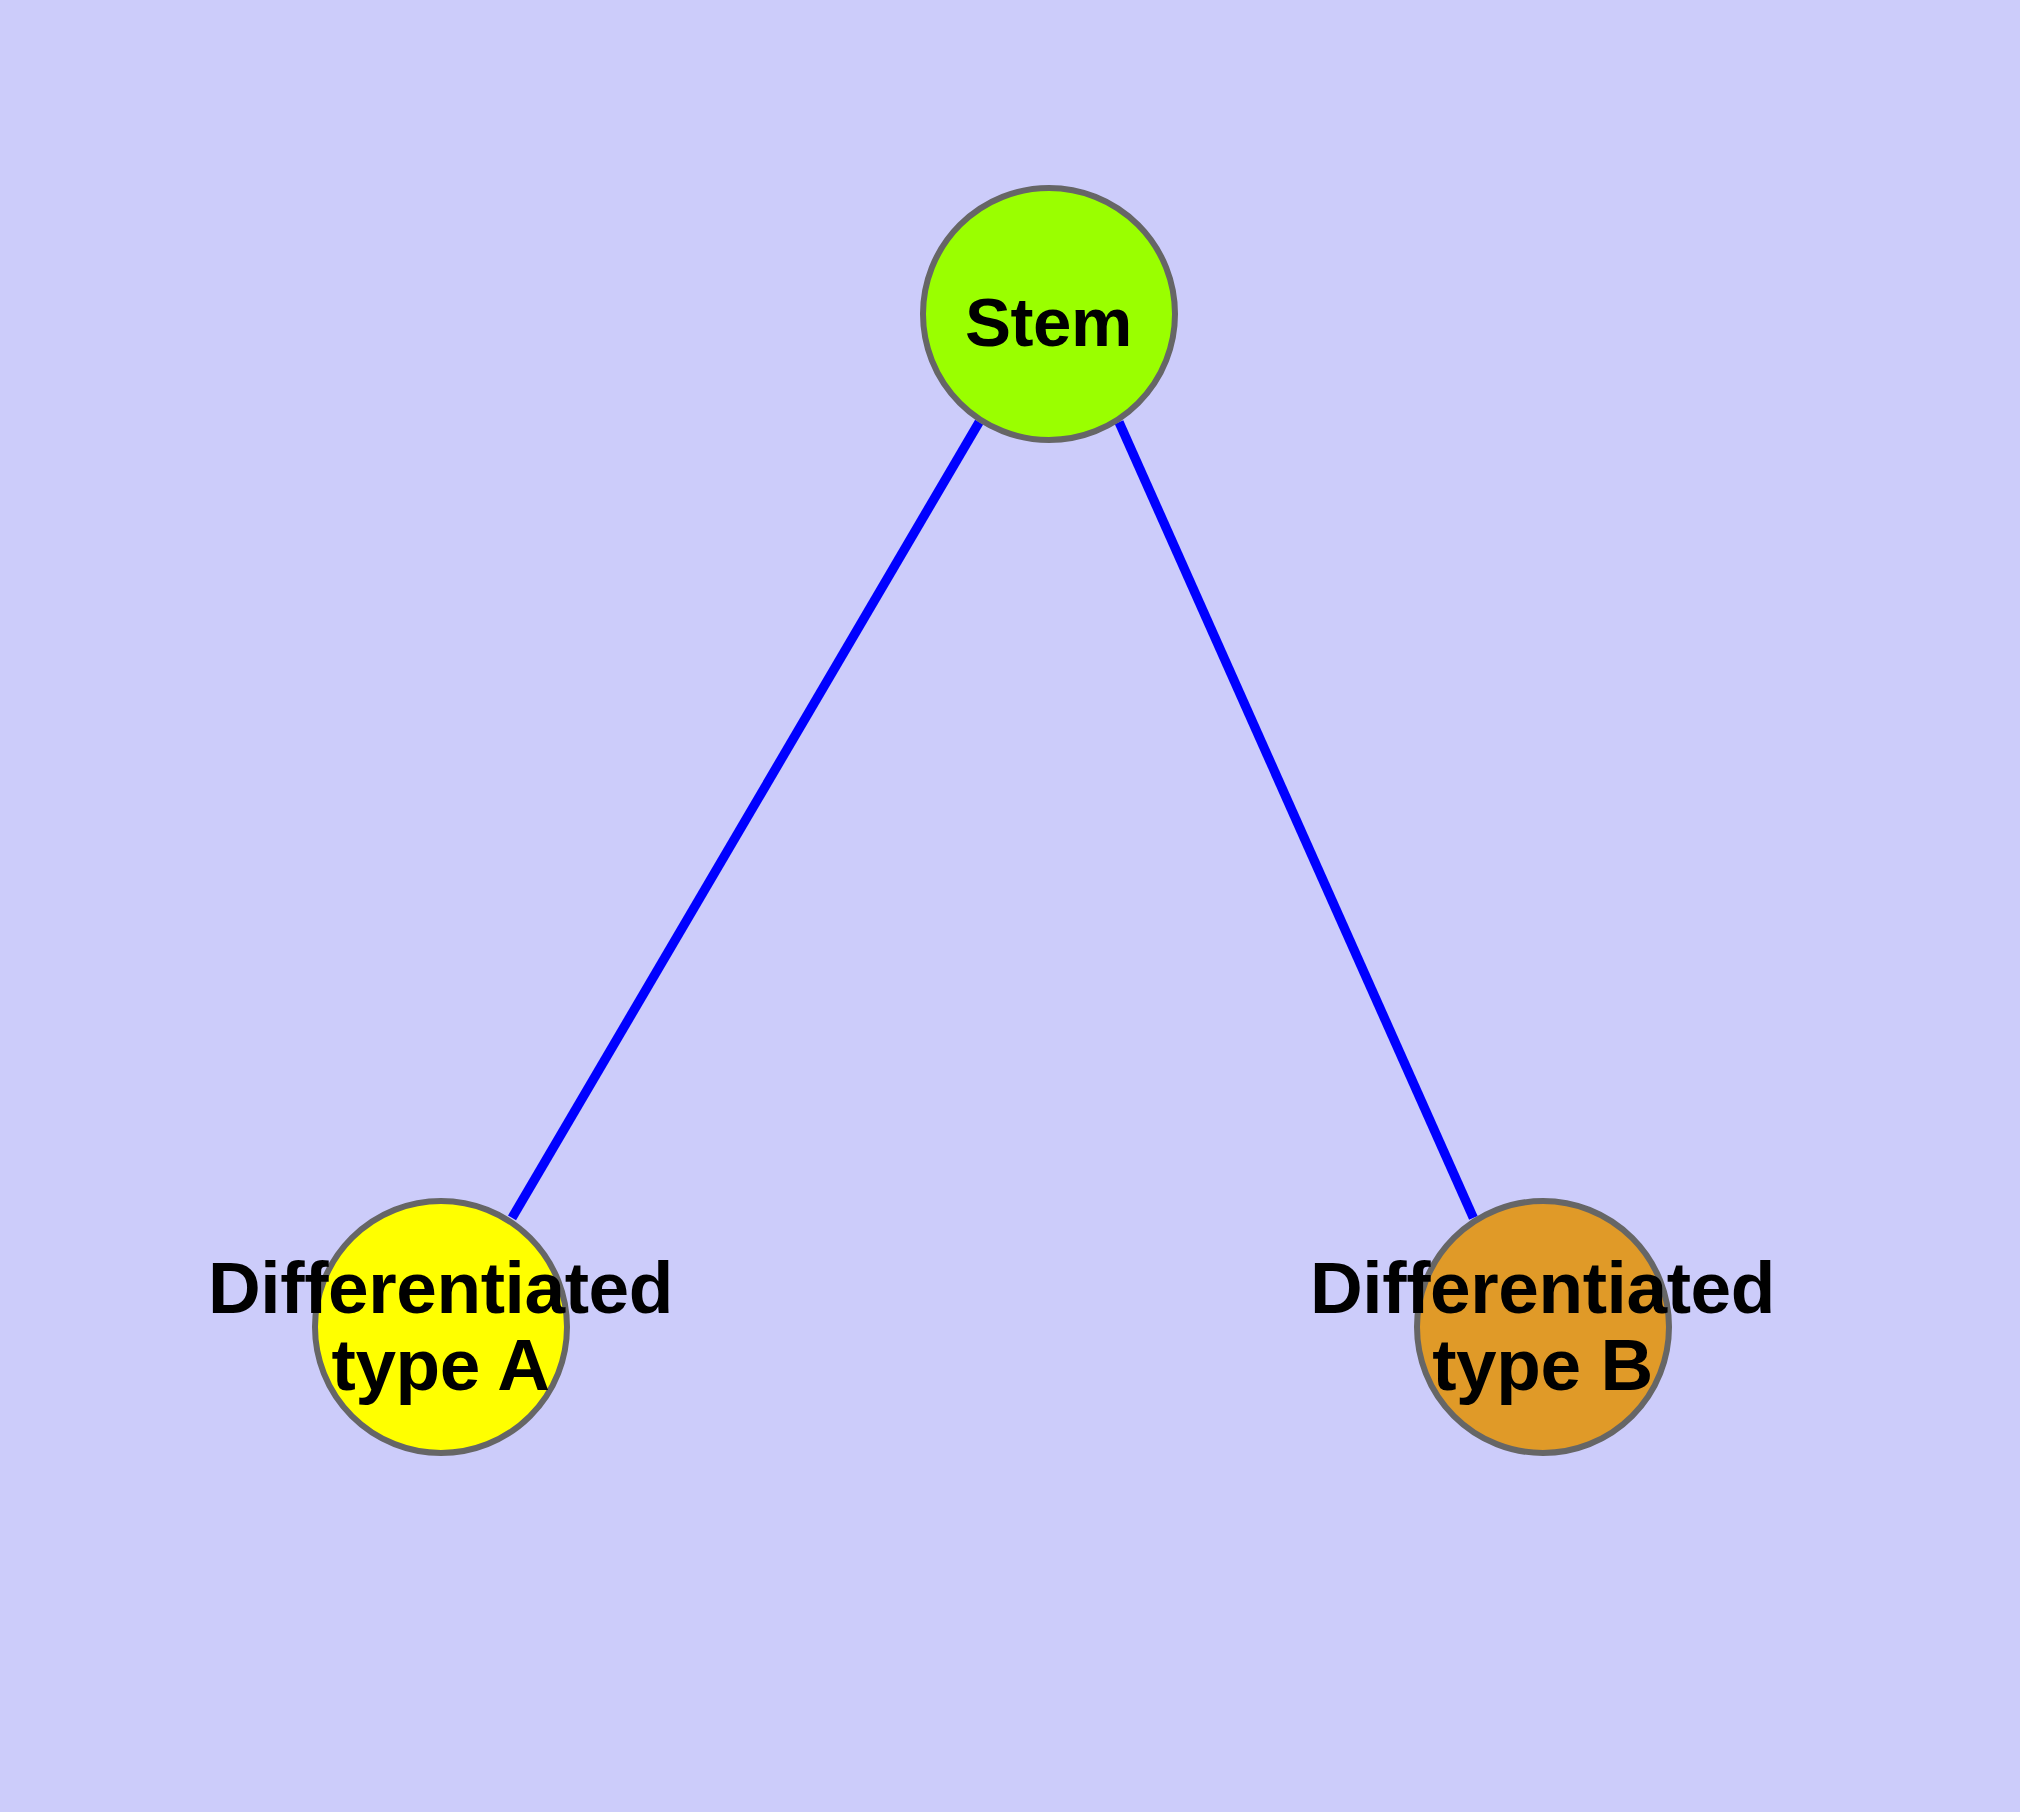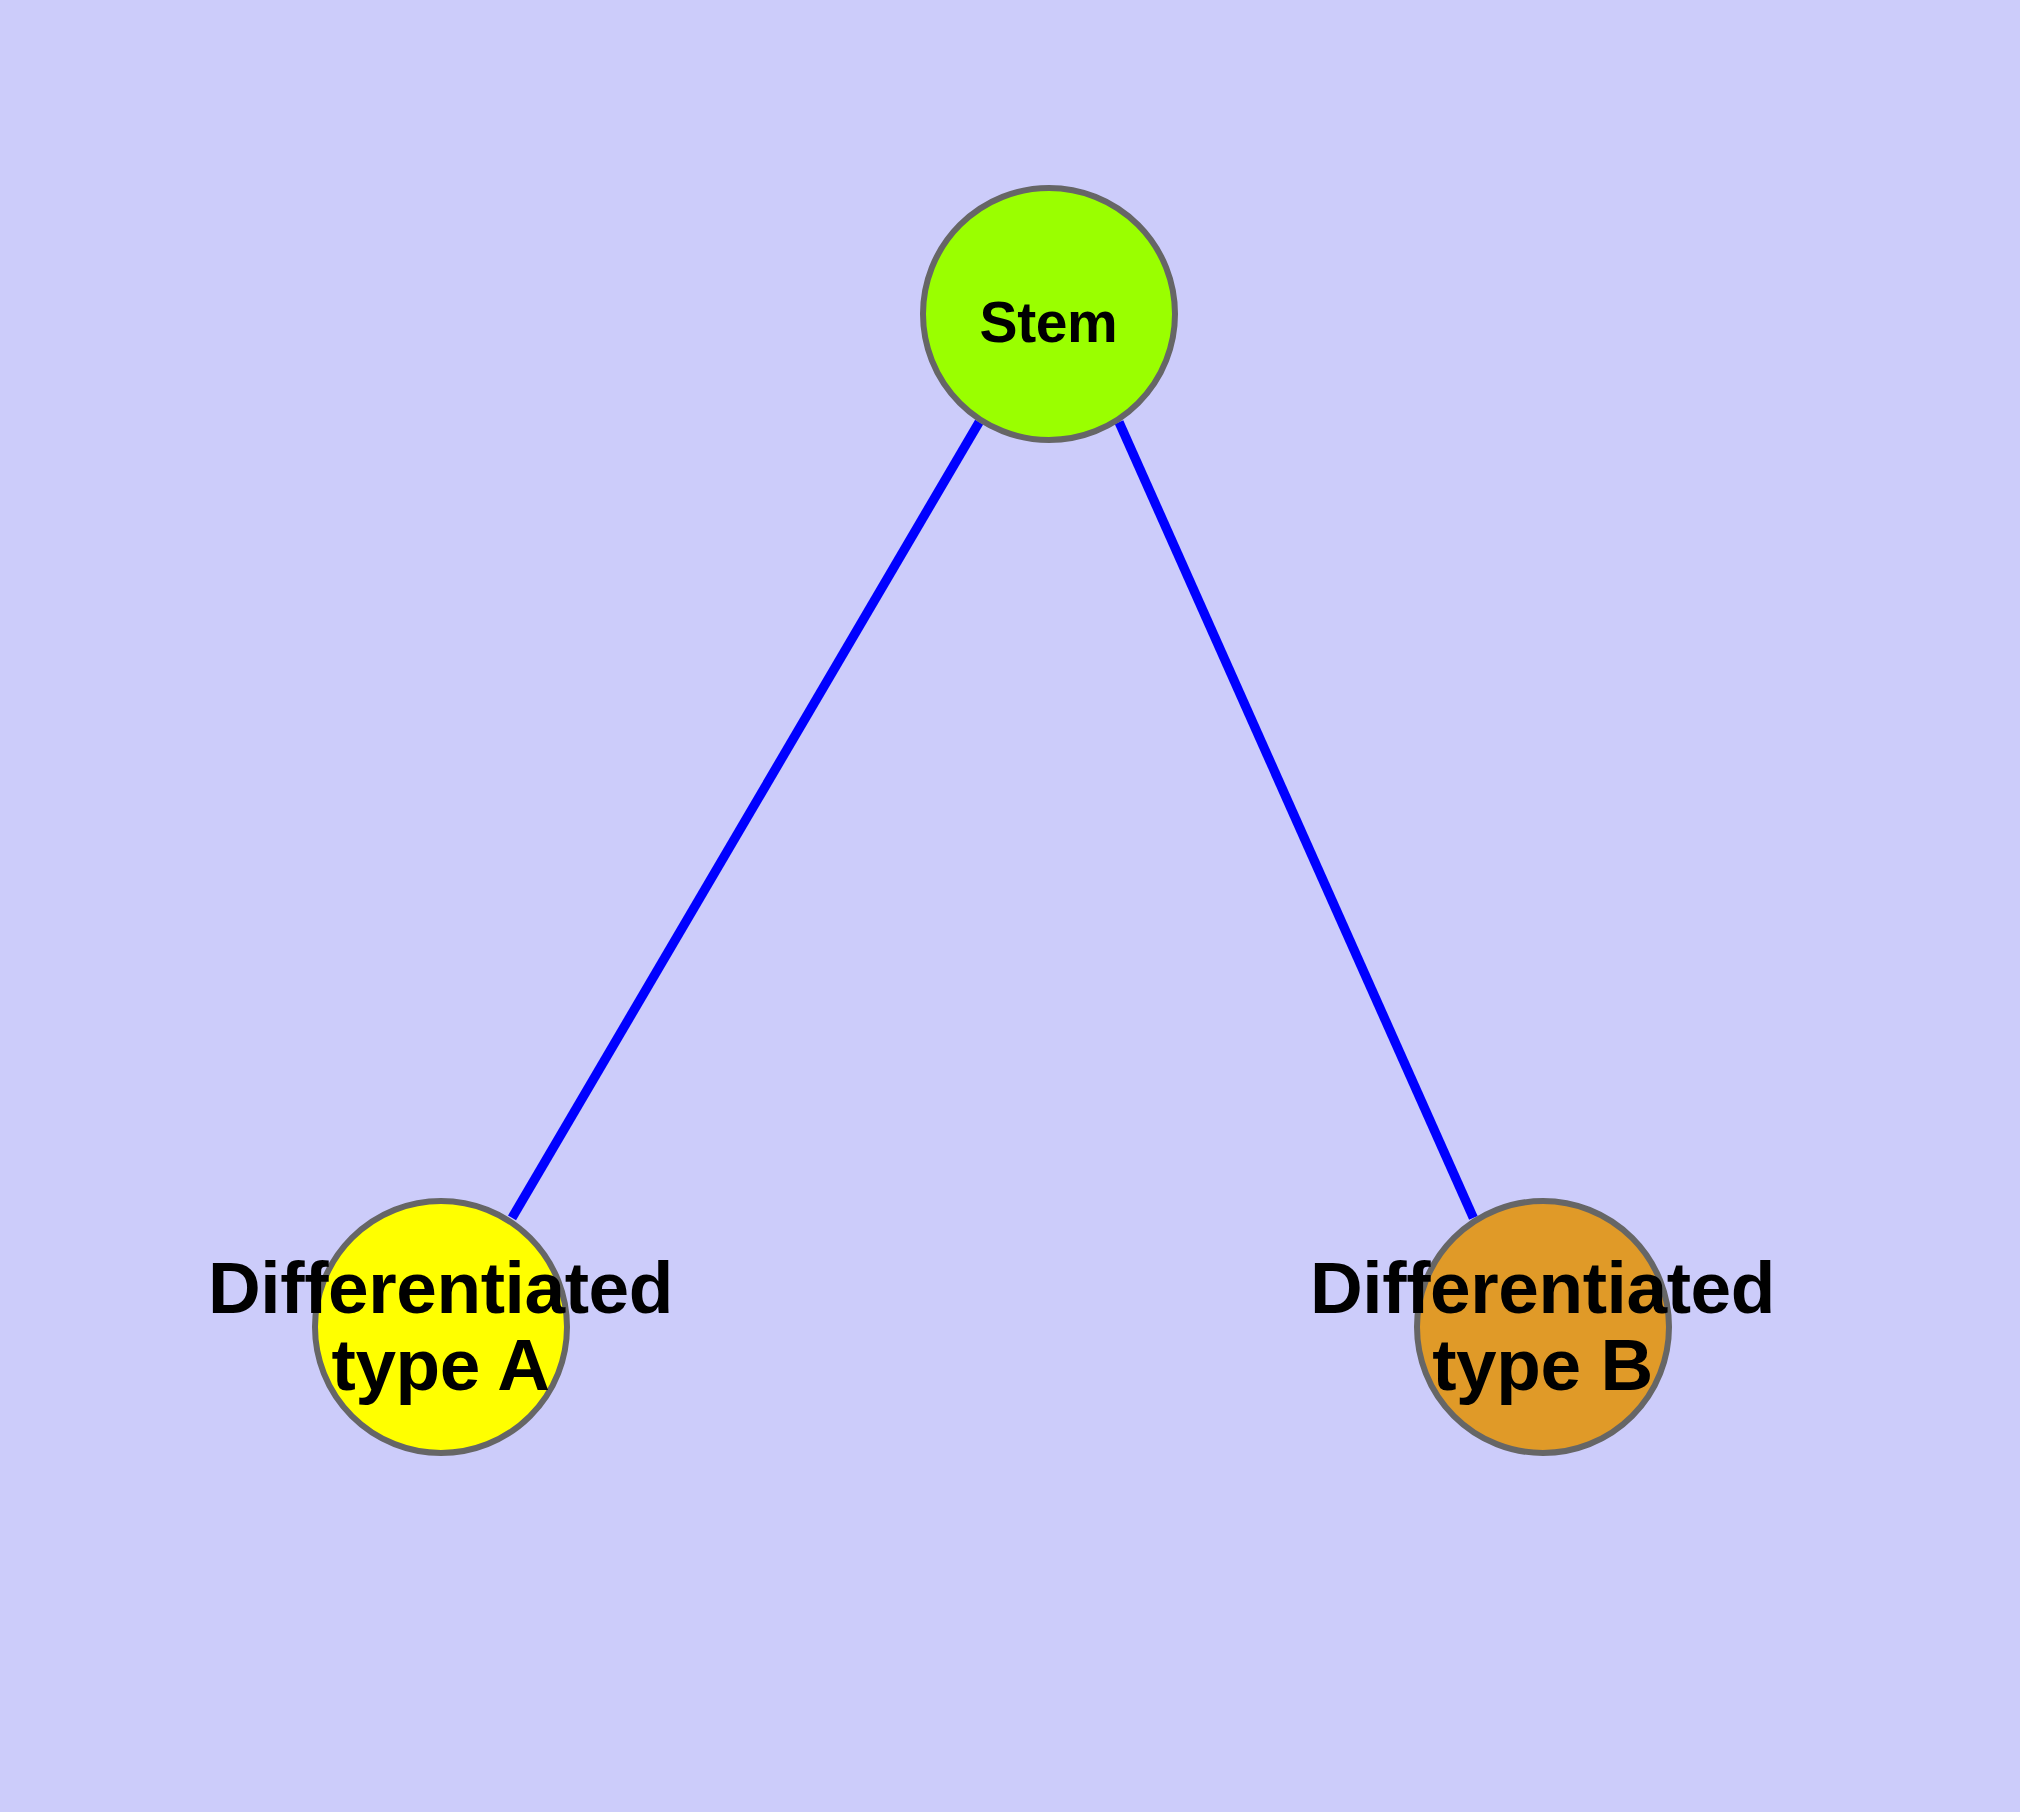--- a/index.html
+++ b/index.html
@@ -51,20 +51,20 @@
 
   <svg id="edge-layer" viewBox="0 0 2384 2138" preserveAspectRatio="none">
     <line id="edge-a" x1="1155" y1="498" x2="604" y2="1437" stroke="#0000ff" stroke-width="11" stroke-linecap="butt"></line>
     <line id="edge-b" x1="1320" y1="498" x2="1738" y2="1437" stroke="#0000ff" stroke-width="11" stroke-linecap="butt"></line>
   </svg>
 
   <div class="node" id="node-stem" style="left: 920px; top: 185px; width: 258px; height: 258px; background: rgb(154, 255, 0); border-color: rgb(102, 102, 102); border-width: 6.8px;"></div>
   <div class="node" id="node-diff-a" style="left: 312px; top: 1198px; width: 258px; height: 258px; background: rgb(255, 255, 0); border-color: rgb(102, 102, 102); border-width: 6.8px;"></div>
   <div class="node" id="node-diff-b" style="left: 1414px; top: 1198px; width: 258px; height: 258px; background: rgb(224, 154, 40); border-color: rgb(102, 102, 102); border-width: 6.8px;"></div>
 
-  <div class="node-label" id="label-stem" style="font-size: 57px; color: rgb(0, 0, 0); width: 1187px; left: 455px; top: 292px;">Stem</div>
+  <div class="node-label" id="label-stem" style="font-size: 69px; color: rgb(0, 0, 0); width: 1187px; left: 455px; top: 286px;">Stem</div>
   <div class="node-label" id="label-diff-a" style="font-size: 73px; color: rgb(0, 0, 0); width: 1187px; left: -153px; top: 1249px;">Differentiated
 type A</div>
   <div class="node-label" id="label-diff-b" style="font-size: 73px; color: rgb(0, 0, 0); width: 1187px; left: 949px; top: 1249px;">Differentiated
 type B</div>
 
 </div>
 
 
 </body></html>

